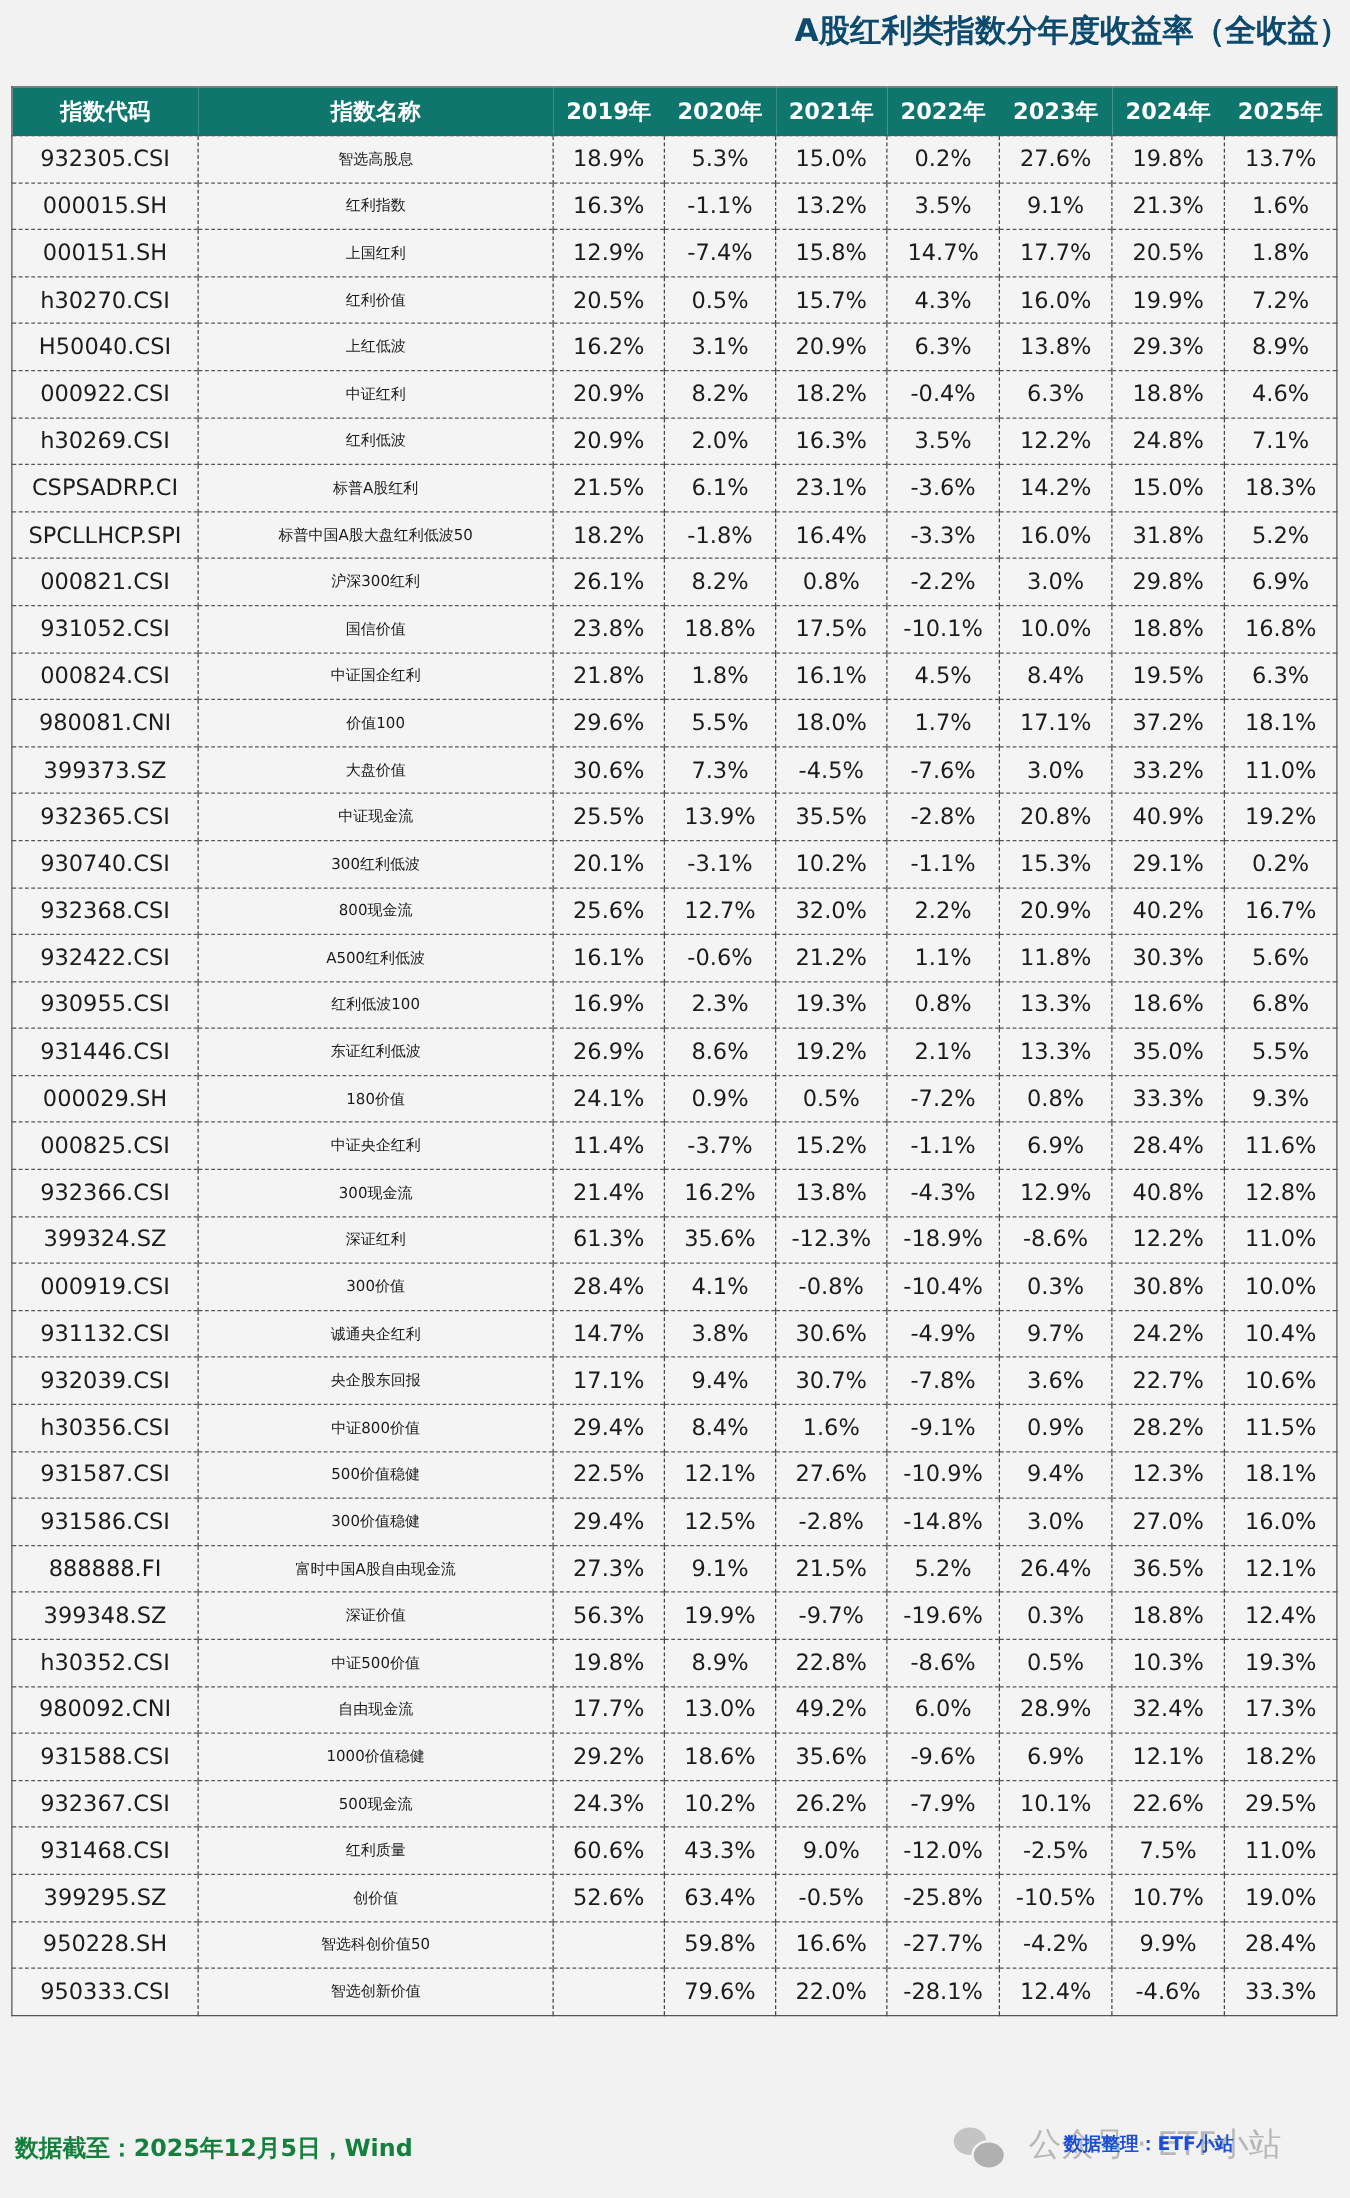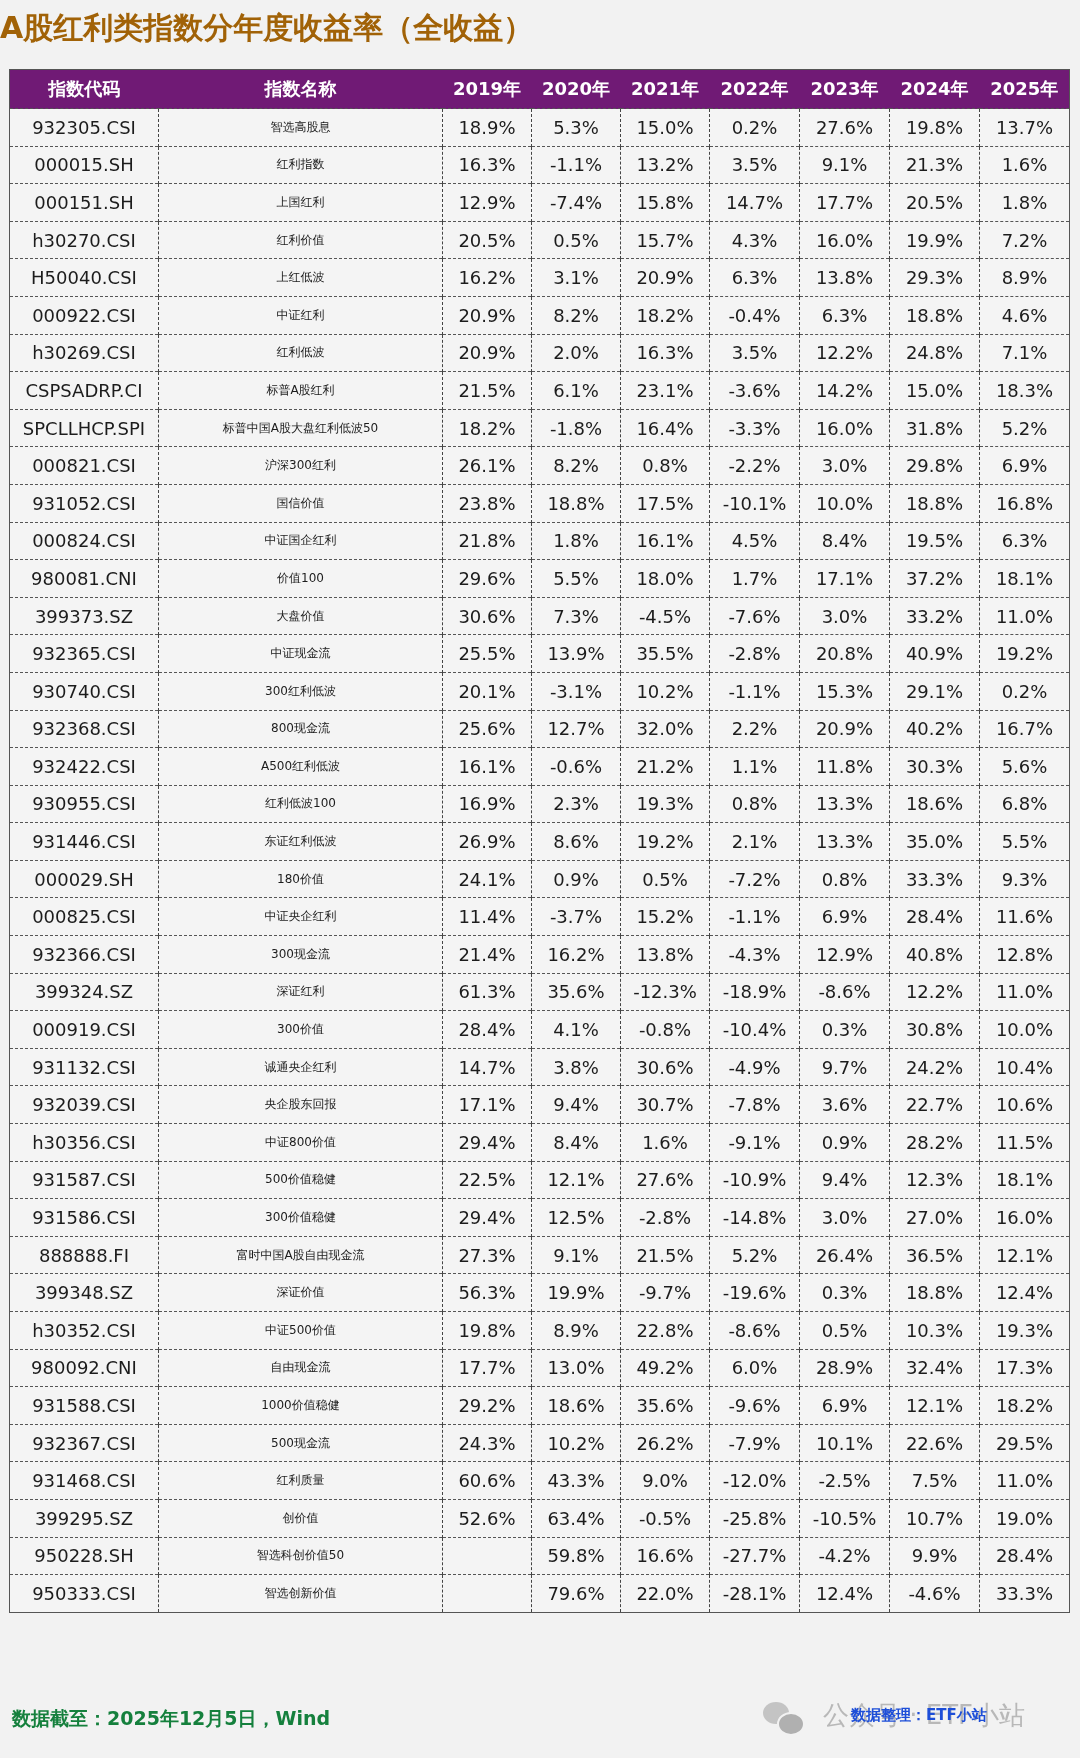--- a/index.html
+++ b/index.html
@@ -1,30 +1,30 @@
 <!DOCTYPE html>
 <html><head>
 <meta charset="utf-8">
 <style>
   html, body { margin: 0; padding: 0; }
   body {
     width: 1080px; height: 1758px; background: #f2f2f2; position: relative;
     font-family: "DejaVu Sans", "Liberation Sans", sans-serif; color: #1a1a1a; overflow: hidden;
   }
   .title {
-    position: absolute; left: 0; top: 8px; width: 1080px; text-align: left;
-    font-size: 30px; font-weight: bold; color: #a16207; letter-spacing: 0px;
+    position: absolute; left: 0; top: 8px; width: 1080px; text-align: right;
+    font-size: 25px; font-weight: bold; color: #0c4a6e; letter-spacing: 0px;
   }
   table.data {
     position: absolute; left: 9px; top: 69px; width: 1060px;
     border-collapse: collapse; table-layout: fixed;
     border: 1.5px solid #555;
   }
   table.data th {
-    background: #701a75; color: #fff; font-weight: bold; font-size: 18px;
+    background: #0f766e; color: #fff; font-weight: bold; font-size: 18px;
     height: 38px; padding: 0; text-align: center; border: none;
   }
   table.data td {
     height: 36.6px; padding: 0; text-align: center; font-size: 18px; color: #1c1c1c;
     border-left: 1px dashed #444; border-top: 1px dashed #555; white-space: nowrap;
     background: #f4f4f4;
   }
   table.data td:first-child { border-left: none; }
   table.data td.name { font-size: 12px; }
   .footer-left {

